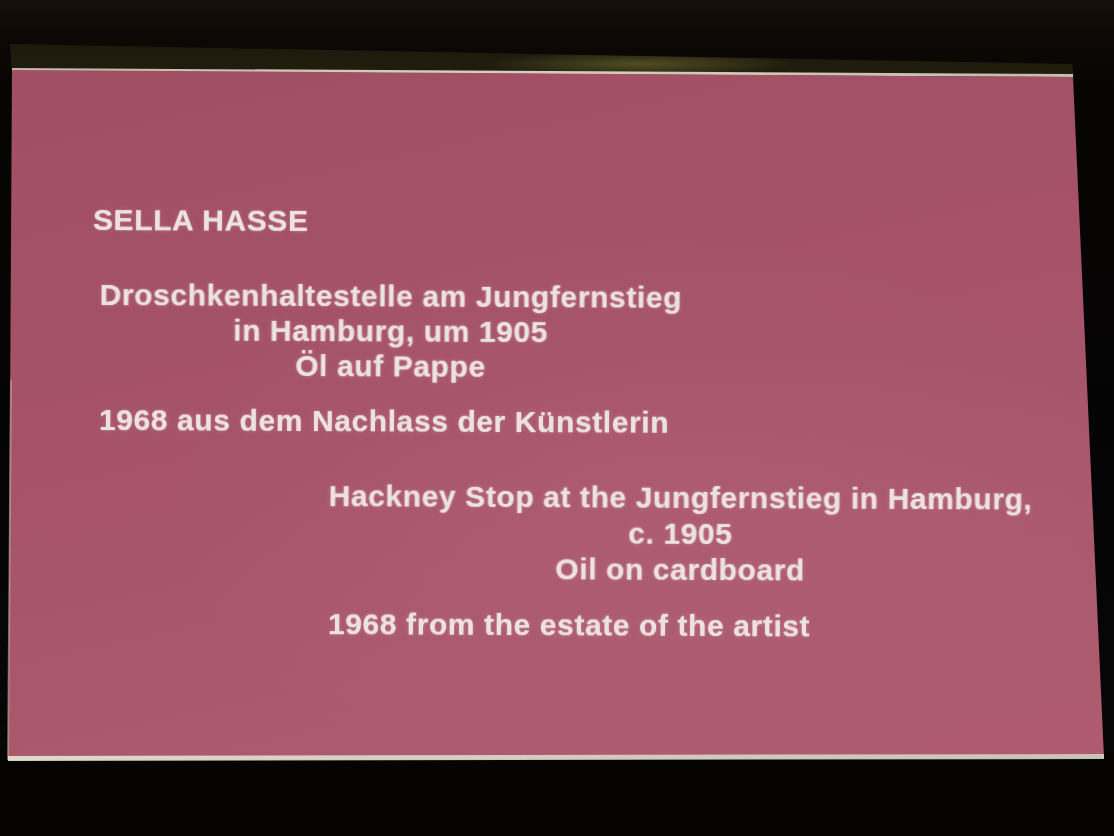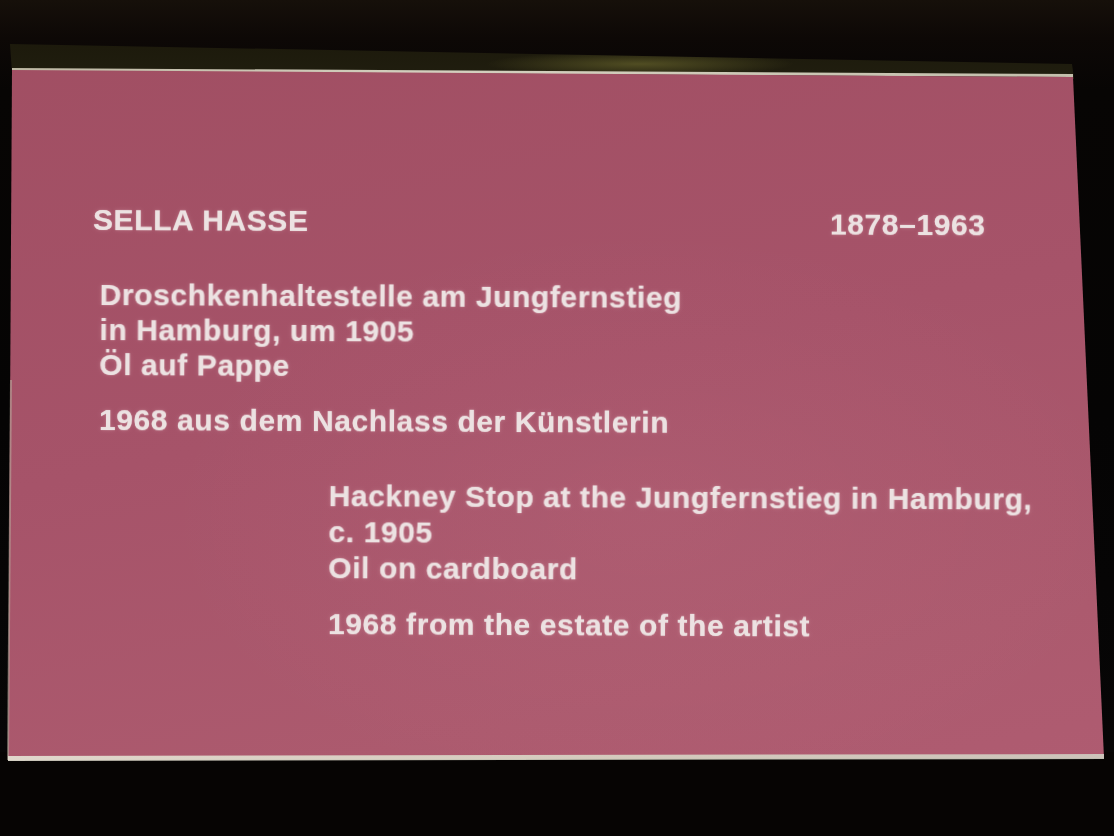--- a/index.html
+++ b/index.html
@@ -11,20 +11,21 @@
     background: #060403;
     font-family: "Liberation Sans", "DejaVu Sans", sans-serif;
   }
 
   .scene {
     position: relative;
     width: 1114px;
     height: 752px;
     background:
       linear-gradient(180deg, #16100a 0%, #0d0806 5%, #070504 12%, #050404 55%, #070606 100%);
+    text-align: center;
   }
 
   
   .top-edge {
     position: absolute;
     left: 0; top: 0;
     width: 1114px; height: 836px;
     clip-path: polygon(10px 44px, 1072px 64px, 1074px 79px, 12px 72px);
     background:
       radial-gradient(ellipse 220px 18px at 640px 64px, rgba(122,118,52,0.55), rgba(122,118,52,0) 70%),
@@ -116,21 +117,20 @@
 
   <div class="card"></div>
 
   <div class="left-highlight"></div>
   <div class="bottom-highlight"></div>
 
   <div class="text-layer">
 
     <div class="line artist-name">SELLA HASSE</div>
 
-    <div class="line life-dates">1878–1963</div>
 
     <div class="line de-block">
       <div class="de-line">Droschkenhaltestelle am Jungfernstieg</div>
       <div class="de-line">in Hamburg, um 1905</div>
       <div class="de-line">Öl auf Pappe</div>
     </div>
 
     <div class="line de-provenance">1968 aus dem Nachlass der Künstlerin</div>
 
     <div class="line en-block">

